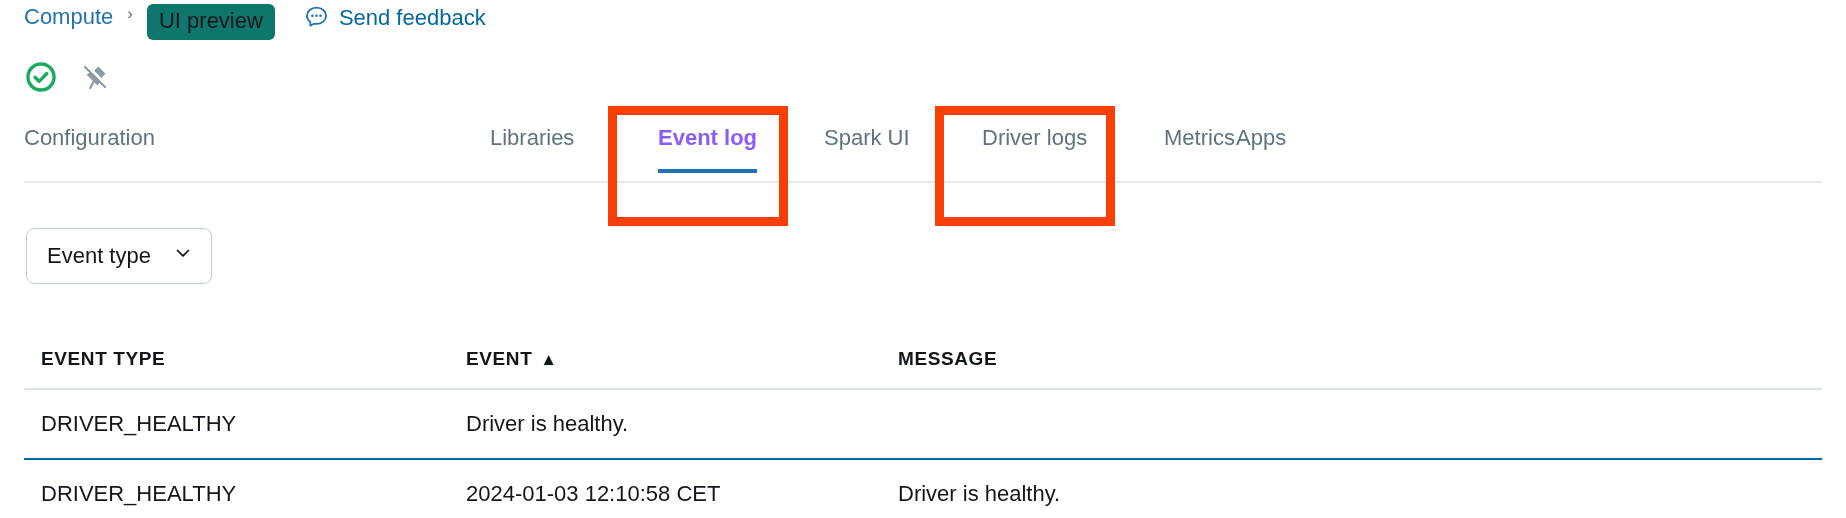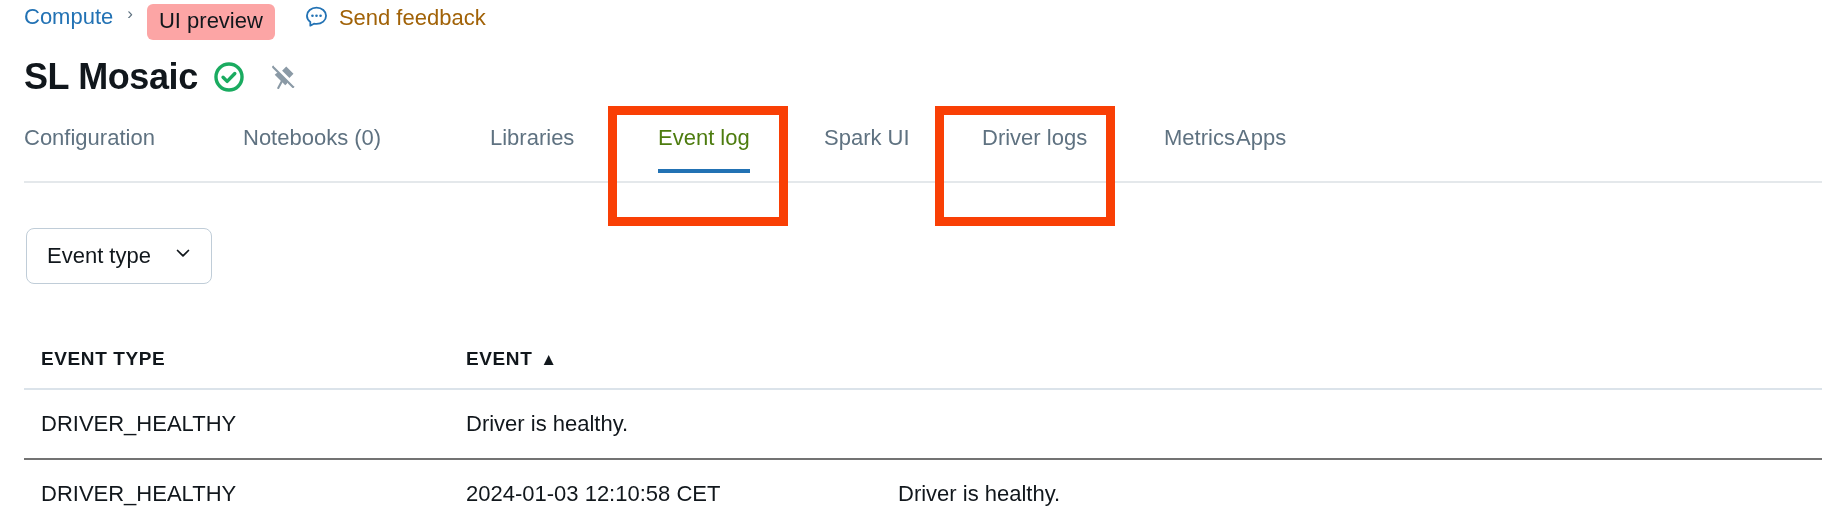--- a/index.html
+++ b/index.html
@@ -33,32 +33,32 @@
     cursor: pointer;
     white-space: nowrap;
   }
   .crumb-sep {
     color: #5f7281;
     font-size: 17px;
     margin: 0 14px;
     user-select: none;
   }
   .crumb-chip {
-    background: #fca5a5;
+    background: #0f766e;
     border-radius: 6px;
     padding: 4px 12px 6px 12px;
     color: #11171c;
     white-space: nowrap;
   }
   .feedback {
     display: flex;
     align-items: center;
     gap: 9px;
     margin-left: 28px;
-    color: #a16207;
+    color: #0369a1;
     cursor: pointer;
     white-space: nowrap;
   }
   .feedback svg { display: block; }
 
   
   .title-row {
     position: absolute;
     left: 24px;
     top: 54px;
@@ -90,22 +90,22 @@
   .tab {
     position: absolute;
     top: 0;
     font-size: 22px;
     color: #5f7281;
     white-space: nowrap;
     cursor: pointer;
     padding-bottom: 20px;
   }
   .tab.active {
-    color: #4d7c0f;
-    font-weight: normal;
+    color: #8b5cf6;
+    font-weight: bold;
   }
   .tab.active .underline {
     position: absolute;
     left: 0;
     right: 0;
     bottom: -2px;
     height: 4px;
     background: #2272b4;
   }
   .caret {
@@ -157,21 +157,21 @@
     font-size: 19px;
     font-weight: bold;
     letter-spacing: 0.6px;
     color: #11171c;
     border-bottom: 2px solid #dbe3ea;
   }
   .tbody-row {
     height: 68px;
     font-size: 22px;
     color: #11171c;
-    border-bottom: 2px solid #737373;
+    border-bottom: 2px solid #0369a1;
   }
   .col-type { width: 442px; padding-left: 17px; box-sizing: border-box; }
   .col-time { width: 432px; box-sizing: border-box; }
   .col-msg  { flex: 1; box-sizing: border-box; }
   .sort-arrow {
     display: inline-block;
     margin-left: 8px;
     font-size: 17px;
   }
 </style>
@@ -189,40 +189,38 @@
         <circle cx="8.4" cy="10.4" r="1.15" fill="#2272b4"></circle>
         <circle cx="12" cy="10.4" r="1.15" fill="#2272b4"></circle>
         <circle cx="15.6" cy="10.4" r="1.15" fill="#2272b4"></circle>
       </svg>
     </span>
     <span>Send feedback</span>
   </span>
 </div>
 
 <div class="title-row">
-  <span class="page-title">SL Mosaic</span>
   <span class="status-icon">
     <svg width="34" height="34" viewBox="0 0 24 24" fill="none">
       <circle cx="12" cy="12" r="9.2" stroke="#1aab60" stroke-width="2.4"></circle>
       <path d="M7.8 12.2l2.9 2.9 5.4-5.6" stroke="#1aab60" stroke-width="2.4" stroke-linecap="round" stroke-linejoin="round"></path>
     </svg>
   </span>
   <span class="pin-icon">
     <svg width="30" height="30" viewBox="0 0 24 24" fill="none">
       <path d="M14.6 3.6l-4.3 4.3-3.6 1 -1.3 1.3 8.4 8.4 1.3-1.3 1-3.6 4.3-4.3z" fill="#8b9aa6"></path>
       <path d="M11.6 14.4L8.2 20.8" stroke="#8b9aa6" stroke-width="1.7" stroke-linecap="round"></path>
       <path d="M4.4 4.0L20.0 19.6" stroke="#8b9aa6" stroke-width="2.3" stroke-linecap="round"></path>
       <path d="M5.6 2.8L21.2 18.4" stroke="#ffffff" stroke-width="2.1" stroke-linecap="round"></path>
     </svg>
   </span>
 </div>
 
 <div class="tabs">
   <div class="tab" style="left:0px"><span>Configuration</span></div>
-  <div class="tab" style="left:219px"><span>Notebooks (0)</span></div>
   <div class="tab" style="left:466px"><span>Libraries</span></div>
   <div class="tab active" style="left:634px"><span>Event log</span><span class="underline"></span></div>
   <div class="tab" style="left:800px"><span>Spark UI</span></div>
   <div class="tab" style="left:958px"><span>Driver logs</span></div>
   <div class="tab" style="left:1140px"><span>Metrics</span></div>
   <div class="tab" style="left:1212px"><span>Apps</span></div>
 </div>
 
 <div class="annot" style="left:608px;top:106px;width:180px;height:120px"></div>
 <div class="annot" style="left:935px;top:106px;width:180px;height:120px"></div>
@@ -233,20 +231,21 @@
     <svg width="20" height="20" viewBox="0 0 24 24" fill="none">
       <path d="M5.5 9l6.5 6.5L18.5 9" stroke="#11171c" stroke-width="2.1" stroke-linecap="round" stroke-linejoin="round"></path>
     </svg>
   </span>
 </div>
 
 <div class="table">
   <div class="trow thead">
     <div class="col-type"><span>EVENT TYPE</span></div>
     <div class="col-time"><span>EVENT</span><span class="sort-arrow">▲</span></div>
+    <div class="col-msg"><span>MESSAGE</span></div>
   </div>
   <div class="trow tbody-row">
     <div class="col-type">DRIVER_HEALTHY</div>
     <div class="col-msg">Driver is healthy.</div>
   </div>
   <div class="trow tbody-row">
     <div class="col-type">DRIVER_HEALTHY</div>
     <div class="col-time">2024-01-03 12:10:58 CET</div>
     <div class="col-msg">Driver is healthy.</div>
   </div>

